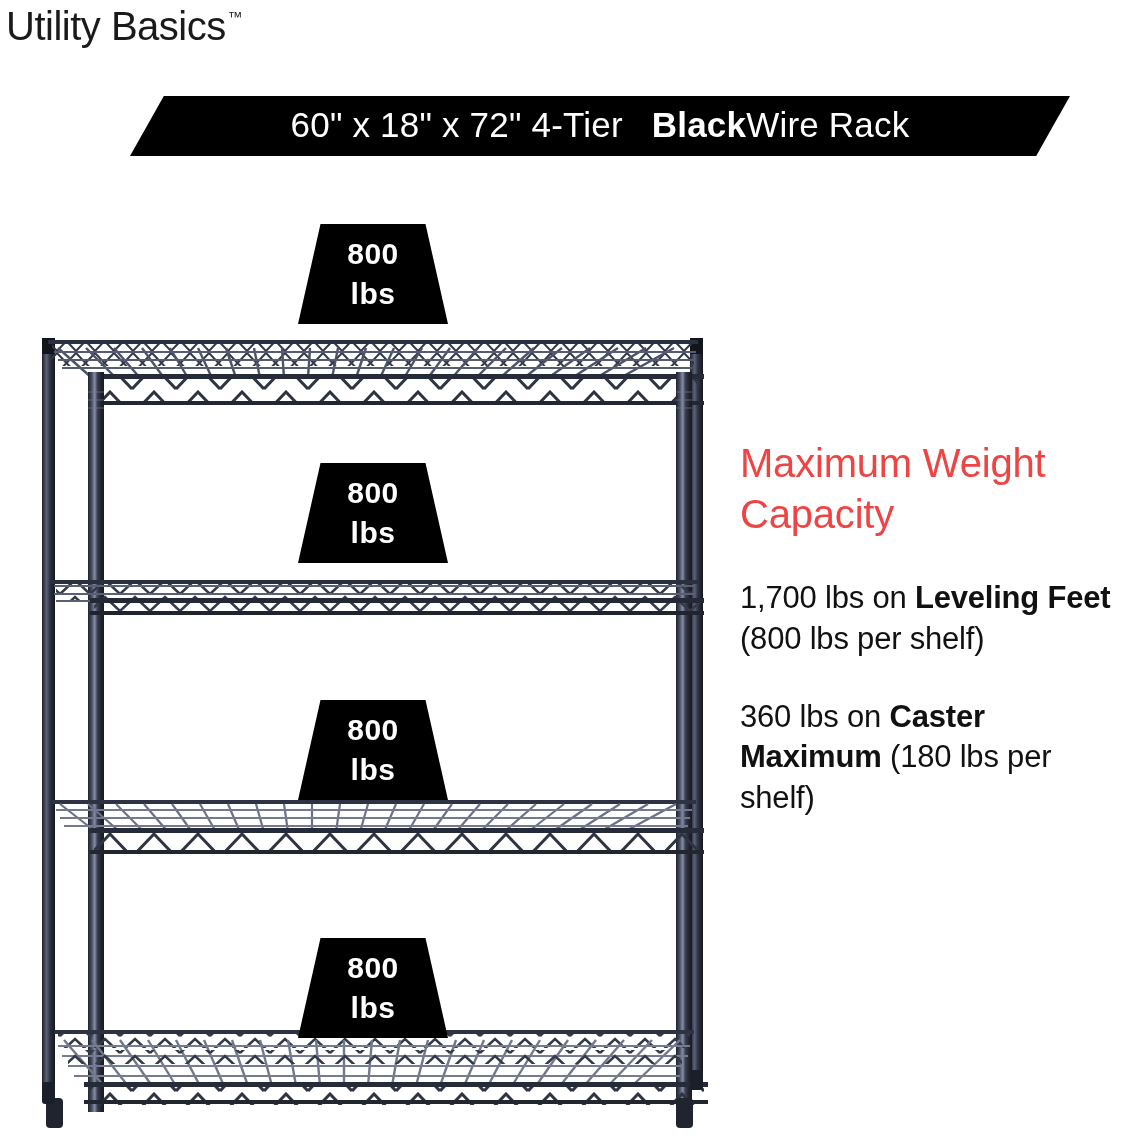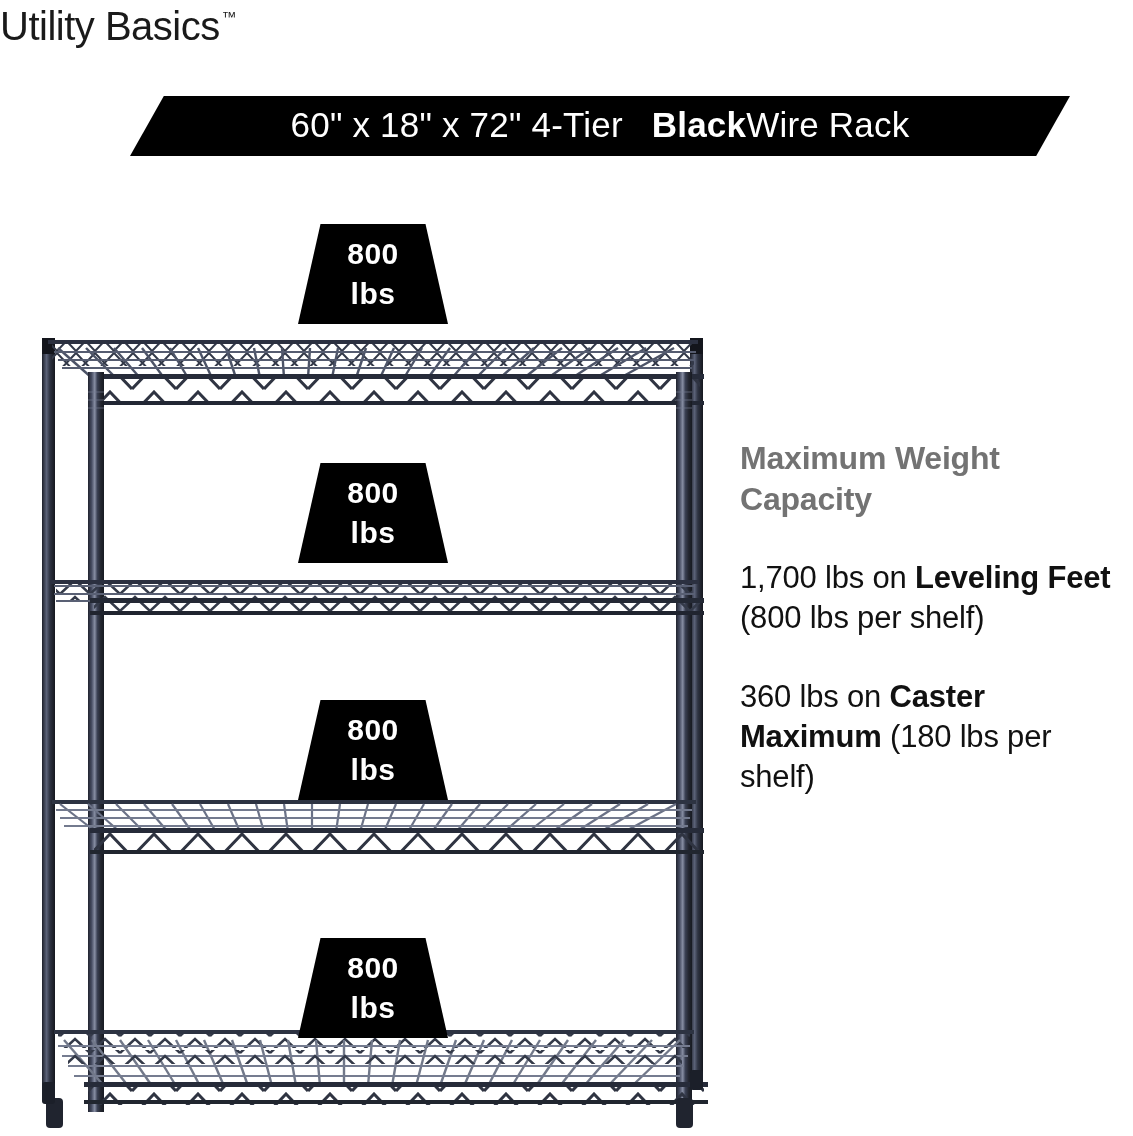--- a/index.html
+++ b/index.html
@@ -13,21 +13,21 @@
     position: relative;
     overflow: hidden;
     font-family: "Liberation Sans", sans-serif;
     color: #111111;
     -webkit-font-smoothing: antialiased;
   }
 
   
   #brand {
     position: absolute;
-    left: 0;
+    left: 6px;
     top: 4px;
     font-size: 40px;
     letter-spacing: -0.5px;
     color: #1a1a1a;
     font-weight: 400;
     white-space: nowrap;
   }
   #brand .tm {
     font-size: 15px;
     vertical-align: 18px;
@@ -104,24 +104,24 @@
 
   
   #info {
     position: absolute;
     left: 740px;
     top: 438px;
     width: 385px;
   }
   #info h2 {
     margin: 0;
-    font-size: 32px;
-    font-weight: 700;
+    font-size: 40px;
+    font-weight: 400;
     line-height: 1.28;
-    color: #737373;
+    color: #ef4444;
     letter-spacing: -0.2px;
   }
   .info-para {
     margin: 38px 0 0 0;
     font-size: 31px;
     font-weight: 400;
     line-height: 1.3;
     color: #111111;
     letter-spacing: -0.2px;
   }

